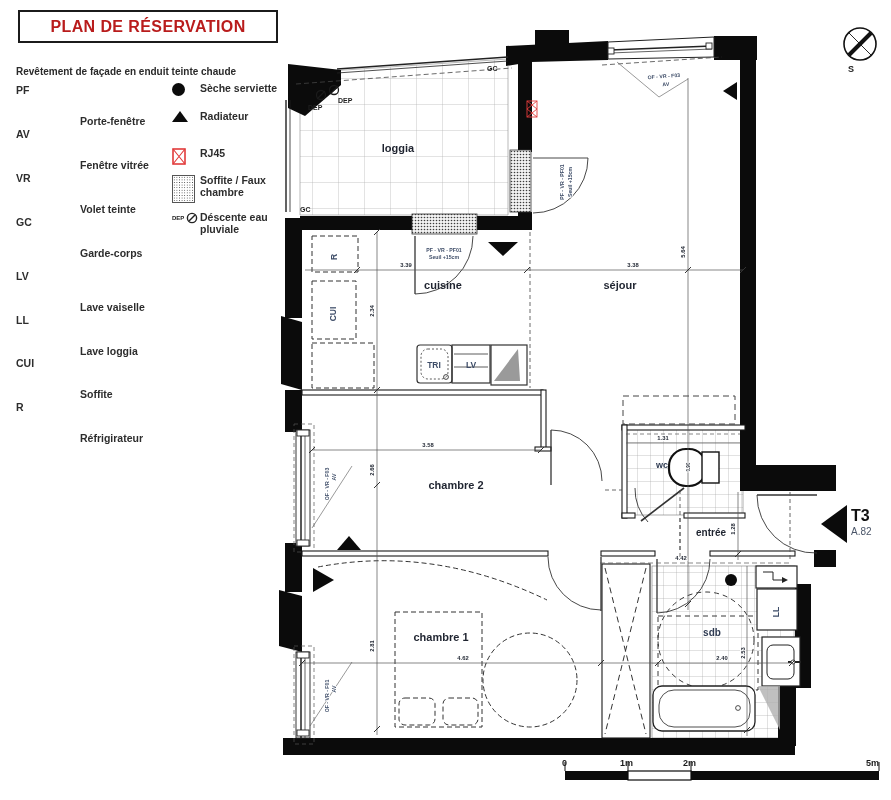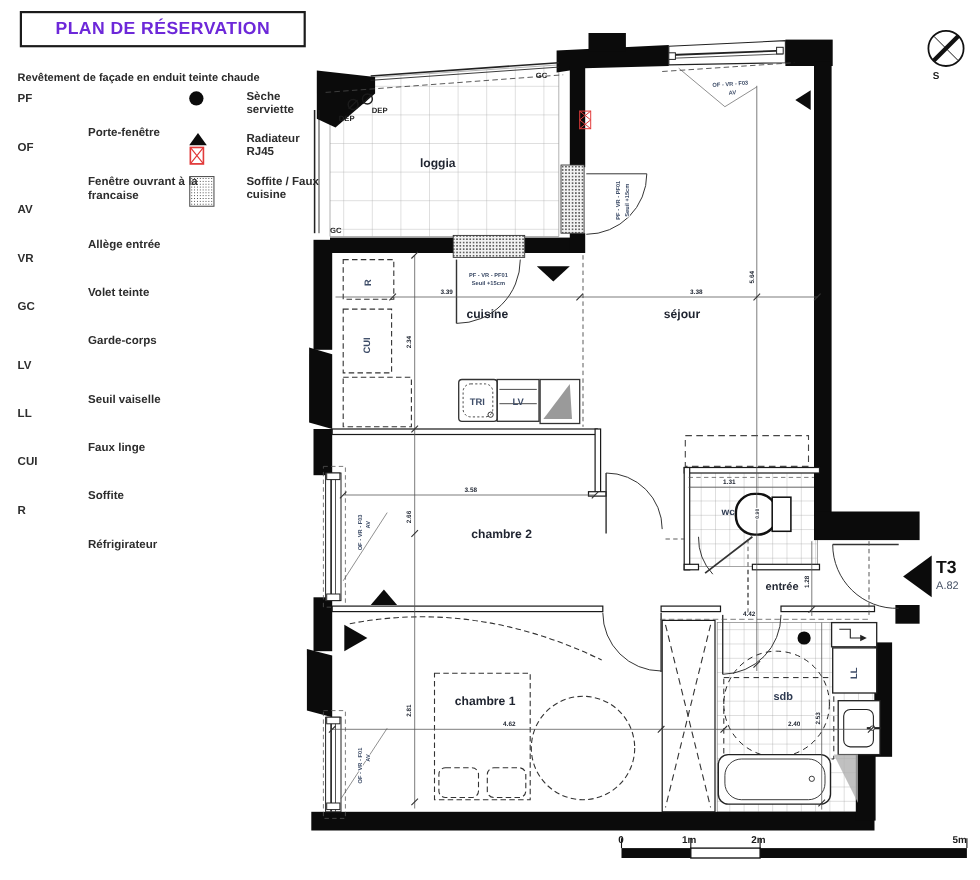--- a/index.html
+++ b/index.html
@@ -1,28 +1,28 @@
 <!DOCTYPE html>
 <html><head>
 <meta charset="utf-8">
 <style>
   html,body{margin:0;padding:0;background:#fff;}
   .page{position:relative;width:891px;height:800px;background:#fff;
         font-family:"Liberation Sans","DejaVu Sans",sans-serif;color:#222;overflow:hidden;}
   .title-box{position:absolute;left:18px;top:10px;width:256px;height:29px;
         border:2.5px solid #1b1b1b;display:flex;align-items:center;justify-content:center;
-        font-size:16px;font-weight:600;letter-spacing:.4px;color:#6d28d9;}
+        font-size:16px;font-weight:600;letter-spacing:.4px;color:#b91c1c;}
   .facade-note{position:absolute;left:16px;top:66px;font-size:10px;font-weight:700;color:#2a2a2a;}
   .legend-col1{position:absolute;left:16px;top:84px;width:180px;font-size:10.5px;font-weight:600;color:#2d2d2d;}
   .lrow{display:flex;line-height:12.9px;}
   .lrow .abbr{width:64px;flex:none;}
   .lrow .lbl{width:135px;margin-top:31px;}
   .lgap{height:10px;}
   .legend-col2{position:absolute;left:172px;top:82px;width:120px;font-size:10.5px;font-weight:600;color:#2d2d2d;}
-  .srow{display:flex;align-items:flex-start;gap:24px;}
+  .srow{display:flex;align-items:flex-start;}
   .srow .sic{width:28px;flex:none;display:flex;align-items:center;padding-top:1px;}
   .dot{width:13px;height:13px;border-radius:50%;background:#0b0b0b;}
   .tri{width:0;height:0;border-left:8px solid transparent;border-right:8px solid transparent;border-bottom:11px solid #0b0b0b;}
   .soff{width:21px;height:26px;border:1px solid #555;
         background-image:radial-gradient(#444 0.7px, transparent 0.85px);background-size:2.6px 2.6px;}
   .depwrap{display:flex;align-items:center;gap:2px;}
   .depword{font-size:6px;font-weight:700;color:#222;}
   svg text{font-family:"Liberation Sans","DejaVu Sans",sans-serif;}
 </style>
 </head>
@@ -35,43 +35,39 @@
   </div>
 
   <div class="facade-note">Revêtement de façade en enduit teinte chaude</div>
 
   <div class="legend-col1">
     <div class="lrow">
         <span class="abbr">PF</span>
         <span class="lbl">Porte-fenêtre</span>
       </div>
     <div class="lrow">
-        <span class="abbr">OF</span>
-        <span class="lbl">Fenêtre ouvrant à la francaise</span>
-      </div>
-    <div class="lrow">
         <span class="abbr">AV</span>
-        <span class="lbl">Allège entrée</span>
+        <span class="lbl">Fenêtre vitrée</span>
       </div>
     <div class="lrow">
         <span class="abbr">VR</span>
         <span class="lbl">Volet teinte</span>
       </div>
     <div class="lrow">
         <span class="abbr">GC</span>
         <span class="lbl">Garde-corps</span>
       </div>
     <div class="lgap"></div>
     <div class="lrow">
         <span class="abbr">LV</span>
-        <span class="lbl">Seuil vaiselle</span>
+        <span class="lbl">Lave vaiselle</span>
       </div>
     <div class="lrow">
         <span class="abbr">LL</span>
-        <span class="lbl">Faux linge</span>
+        <span class="lbl">Lave loggia</span>
       </div>
     <div class="lrow">
         <span class="abbr">CUI</span>
         <span class="lbl">Soffite</span>
       </div>
     <div class="lrow">
         <span class="abbr">R</span>
         <span class="lbl">Réfrigirateur</span>
       </div>
   </div>
@@ -82,34 +78,44 @@
           <span class="dot"></span>
         </span>
       <span>Sèche serviette</span>
     </div>
     <div class="srow" style="margin-top:14px">
       <span class="sic">
           <span class="tri"></span>
         </span>
       <span>Radiateur</span>
     </div>
-    <div class="srow" style="margin-top:0">
+    <div class="srow" style="margin-top:25px">
       <span class="sic">
         <svg width="14" height="17" viewBox="0 0 14 17">
             <rect x="1" y="1" width="12" height="15" fill="none" stroke="#e23b3b" stroke-width="1.6"></rect>
             <path d="M1 1 L13 16 M13 1 L1 16" stroke="#e23b3b" stroke-width="1.1"></path>
           </svg>
       </span>
       <span>RJ45</span>
     </div>
     <div class="srow" style="margin-top:9px">
       <span class="sic">
           <span class="soff"></span>
         </span>
-      <span style="width:78px">Soffite / Faux cuisine</span>
+      <span style="width:78px">Soffite / Faux chambre</span>
+    </div>
+    <div class="srow" style="margin-top:8px">
+      <span class="sic depwrap">
+        <span class="depword">DEP</span>
+        <svg width="12" height="12" viewBox="0 0 12 12">
+            <circle cx="6" cy="6" r="4.6" fill="none" stroke="#222" stroke-width="1.4"></circle>
+            <path d="M3 9 L9 3" stroke="#222" stroke-width="1.4"></path>
+          </svg>
+      </span>
+      <span style="width:80px">Déscente eau pluviale</span>
     </div>
   </div>
 
   <svg width="891" height="800" viewBox="0 0 891 800" style="position:absolute;left:0;top:0">
     <defs>
       <pattern id="tile26" width="26" height="26" patternUnits="userSpaceOnUse">
         <path d="M26 0 H0 V26" fill="none" stroke="#adadad" stroke-width="0.7"></path>
       </pattern>
       <pattern id="tile13" width="13" height="13" patternUnits="userSpaceOnUse">
         <path d="M13 0 H0 V13" fill="none" stroke="#9c9c9c" stroke-width="0.6"></path>

